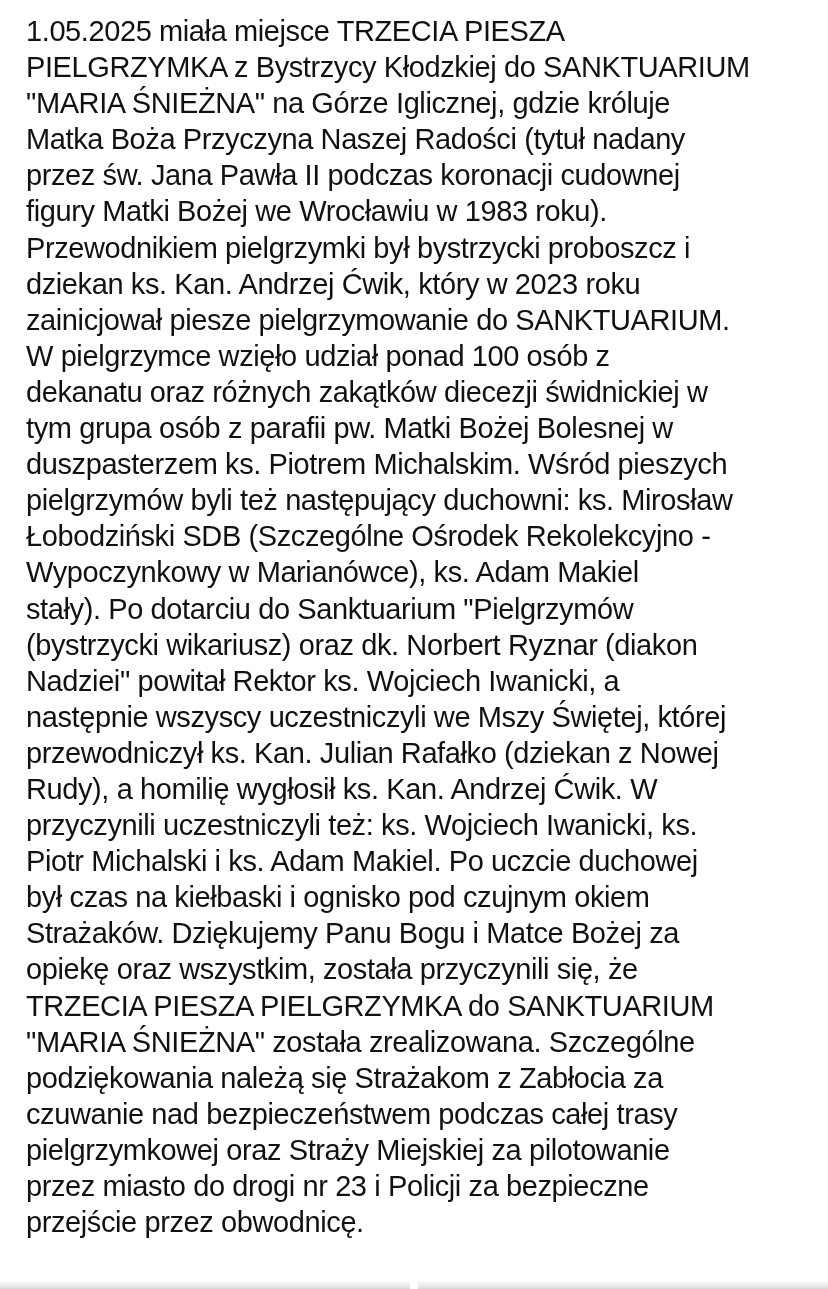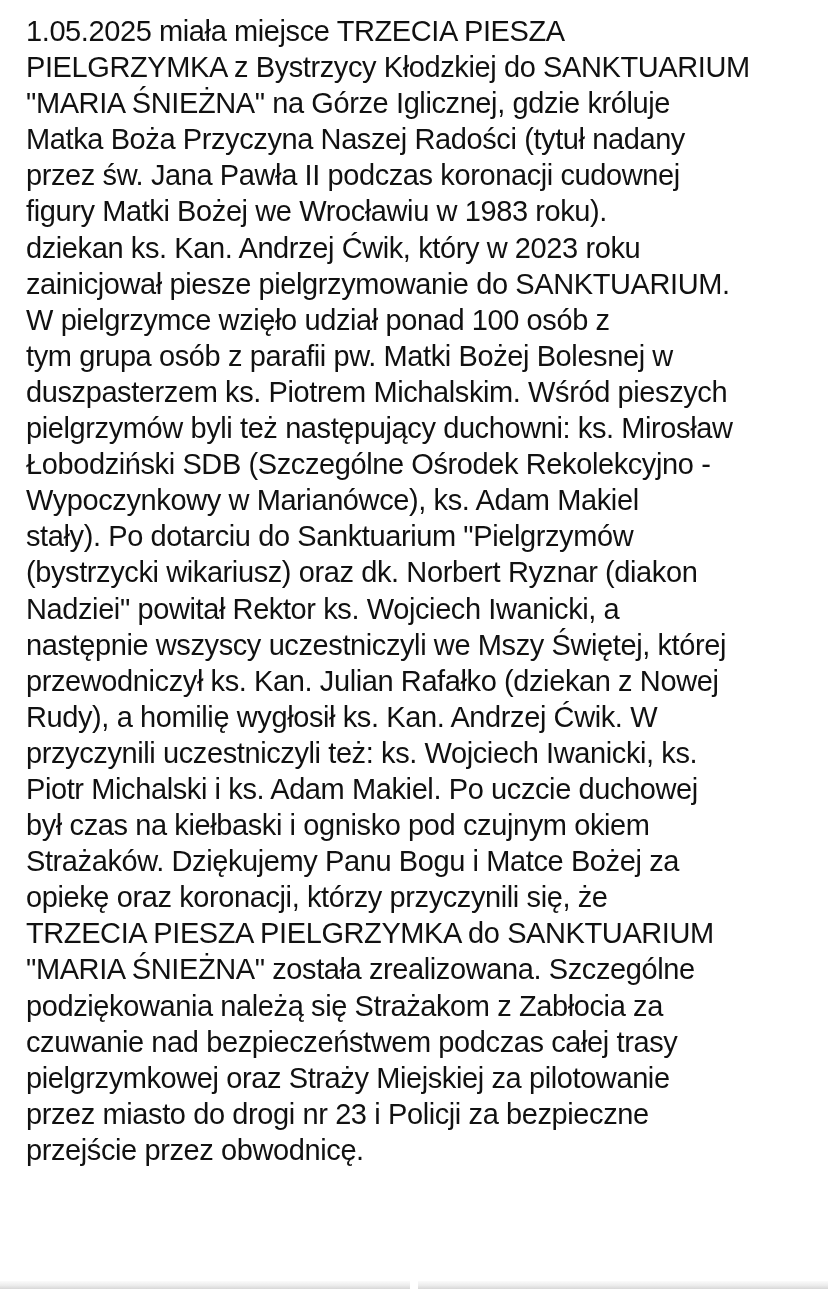--- a/index.html
+++ b/index.html
@@ -51,39 +51,41 @@
 
 <main>
 
   <div class="post-text">
     <div class="text-line">1.05.2025 miała miejsce TRZECIA PIESZA</div>
     <div class="text-line">PIELGRZYMKA z Bystrzycy Kłodzkiej do SANKTUARIUM</div>
     <div class="text-line">"MARIA ŚNIEŻNA" na Górze Iglicznej, gdzie króluje</div>
     <div class="text-line">Matka Boża Przyczyna Naszej Radości (tytuł nadany</div>
     <div class="text-line">przez św. Jana Pawła II podczas koronacji cudownej</div>
     <div class="text-line">figury Matki Bożej we Wrocławiu w 1983 roku).</div>
+    <div class="text-line">Przewodnikiem pielgrzymki był bystrzycki proboszcz i</div>
     <div class="text-line">dziekan ks. Kan. Andrzej Ćwik, który w 2023 roku</div>
     <div class="text-line">zainicjował piesze pielgrzymowanie do SANKTUARIUM.</div>
     <div class="text-line">W pielgrzymce wzięło udział ponad 100 osób z</div>
+    <div class="text-line">dekanatu oraz różnych zakątków diecezji świdnickiej w</div>
     <div class="text-line">tym grupa osób z parafii pw. Matki Bożej Bolesnej w</div>
     <div class="text-line">duszpasterzem ks. Piotrem Michalskim. Wśród pieszych</div>
     <div class="text-line">pielgrzymów byli też następujący duchowni: ks. Mirosław</div>
     <div class="text-line">Łobodziński SDB (Szczególne Ośrodek Rekolekcyjno -</div>
     <div class="text-line">Wypoczynkowy w Marianówce), ks. Adam Makiel</div>
     <div class="text-line">stały). Po dotarciu do Sanktuarium "Pielgrzymów</div>
     <div class="text-line">(bystrzycki wikariusz) oraz dk. Norbert Ryznar (diakon</div>
     <div class="text-line">Nadziei" powitał Rektor ks. Wojciech Iwanicki, a</div>
     <div class="text-line">następnie wszyscy uczestniczyli we Mszy Świętej, której</div>
     <div class="text-line">przewodniczył ks. Kan. Julian Rafałko (dziekan z Nowej</div>
     <div class="text-line">Rudy), a homilię wygłosił ks. Kan. Andrzej Ćwik. W</div>
     <div class="text-line">przyczynili uczestniczyli też: ks. Wojciech Iwanicki, ks.</div>
     <div class="text-line">Piotr Michalski i ks. Adam Makiel. Po uczcie duchowej</div>
     <div class="text-line">był czas na kiełbaski i ognisko pod czujnym okiem</div>
     <div class="text-line">Strażaków. Dziękujemy Panu Bogu i Matce Bożej za</div>
-    <div class="text-line">opiekę oraz koronacji, którzy przyczynili się, że</div>
+    <div class="text-line">opiekę oraz wszystkim, została przyczynili się, że</div>
     <div class="text-line">TRZECIA PIESZA PIELGRZYMKA do SANKTUARIUM</div>
     <div class="text-line">"MARIA ŚNIEŻNA" została zrealizowana. Szczególne</div>
     <div class="text-line">podziękowania należą się Strażakom z Zabłocia za</div>
     <div class="text-line">czuwanie nad bezpieczeństwem podczas całej trasy</div>
     <div class="text-line">pielgrzymkowej oraz Straży Miejskiej za pilotowanie</div>
     <div class="text-line">przez miasto do drogi nr 23 i Policji za bezpieczne</div>
     <div class="text-line">przejście przez obwodnicę.</div>
   </div>
 
   <div class="photo-strip">

